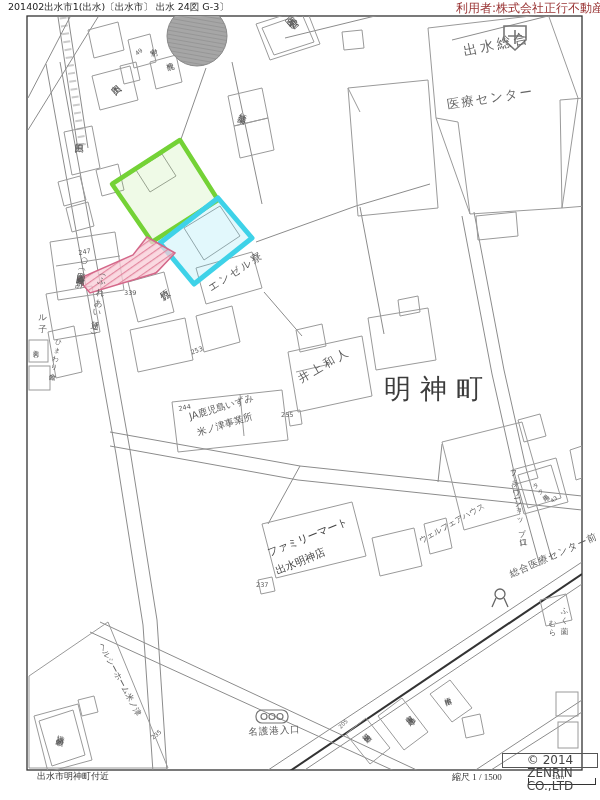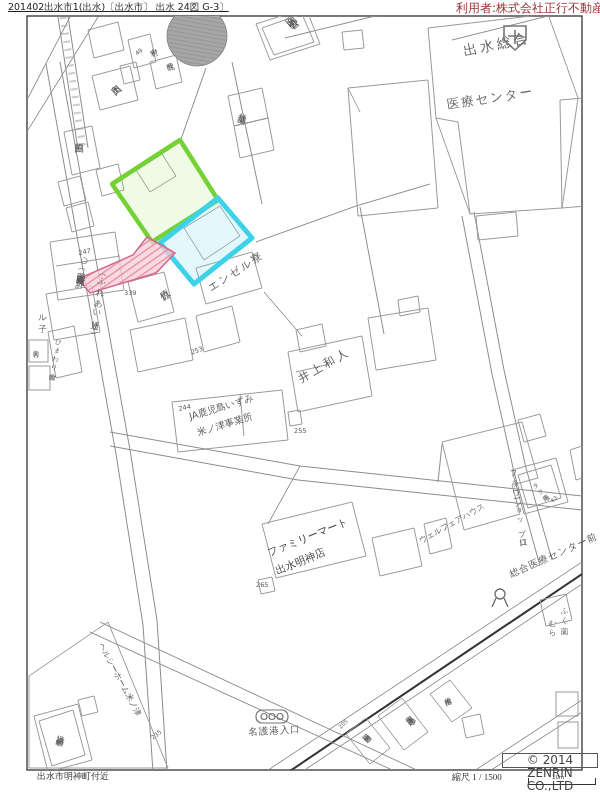--- a/index.html
+++ b/index.html
@@ -14,21 +14,21 @@
             border-bottom:1px solid #333;border-left:1px solid #333;border-right:1px solid #333;z-index:6;}
   .scalebar span{position:absolute;left:22px;top:-4px;font-size:5.5px;color:#333;background:#fff;padding:0 1px;}
   .cpybox{position:absolute;left:502px;top:753px;width:94px;height:13px;border:1px solid #555;
           font-size:12px;color:#444;text-align:center;line-height:13px;z-index:6;}
 </style>
 </head>
 <body>
 
 <div id="stage">
 
-  <div class="hdr lbl" style="left:8px;top:2px;font-size:9.5px;color:#222;text-decoration:underline;">201402出水市1(出水)〔出水市〕 出水 24図 G-3〕</div>
+  <div class="hdr lbl" style="left:8px;top:2px;font-size:9.5px;color:#222;">201402出水市1(出水)〔出水市〕 出水 24図 G-3〕</div>
   <div class="hdr lbl" style="left:456px;top:2px;font-size:12px;color:#993333;">利用者:株式会社正行不動産</div>
 
   <svg width="600" height="800" viewBox="0 0 600 800">
     <defs>
       <clipPath id="mapclip">
           <rect x="27" y="16" width="555" height="754"></rect>
         </clipPath>
       <pattern id="pinkhatch" width="6" height="6" patternUnits="userSpaceOnUse" patternTransform="rotate(55)">
         <rect width="6" height="6" fill="#f8ccd6" opacity="0.75"></rect>
         <line x1="0" y1="0" x2="0" y2="6" stroke="#e2879f" stroke-width="2.4"></line>
@@ -173,28 +173,29 @@
   <div class="lbl v" style="left:74px;top:136px;font-size:9.5px;">原田</div>
   <div class="lbl v" style="left:242px;top:106px;font-size:8.5px;transform:rotate(20deg);">紅葉湯</div>
   <div class="lbl" style="left:78px;top:250px;font-size:6.5px;transform:rotate(-10deg);">247</div>
   <div class="lbl" style="left:124px;top:290px;font-size:6.5px;">339</div>
   <div class="lbl v" style="left:152px;top:288px;height:28px;font-size:10px;transform:rotate(-36deg);">竹原</div>
   <div class="lbl" style="left:206px;top:284px;font-size:10.5px;letter-spacing:2px;transform:rotate(-33deg);">エンゼル寮</div>
   <div class="lbl v" style="left:38px;top:308px;font-size:8.5px;">ル子</div>
   <div class="lbl v" style="left:56px;top:334px;height:60px;font-size:6.5px;transform:rotate(10deg);">ひまわり会館</div>
   <div class="lbl v" style="left:32px;top:344px;font-size:6.5px;">美容</div>
   <div class="lbl" style="left:296px;top:374px;font-size:11.5px;letter-spacing:3px;transform:rotate(-30deg);">井上和人</div>
+  <div class="lbl" style="left:384px;top:374px;font-size:27px;letter-spacing:9px;color:#3c3c3c;">明神町</div>
   <div class="lbl" style="left:178px;top:406px;font-size:6.5px;transform:rotate(-12deg);">244</div>
   <div class="lbl" style="left:188px;top:412px;font-size:9.5px;transform:rotate(-17deg);">JA鹿児島いずみ</div>
   <div class="lbl" style="left:196px;top:428px;font-size:9.5px;transform:rotate(-17deg);">米ノ津事業所</div>
   <div class="lbl" style="left:190px;top:350px;font-size:6.5px;transform:rotate(-20deg);">253</div>
-  <div class="lbl" style="left:294px;top:412px;font-size:6.5px;margin-top:16px;">255</div>
+  <div class="lbl" style="left:281px;top:412px;font-size:6.5px;">255</div>
   <div class="lbl" style="left:266px;top:548px;font-size:10.5px;color:#444;transform:rotate(-22deg);">ファミリーマート</div>
   <div class="lbl" style="left:274px;top:566px;font-size:10.5px;color:#444;transform:rotate(-22deg);">出水明神店</div>
-  <div class="lbl" style="left:256px;top:582px;font-size:6.5px;">265</div>
+  <div class="lbl" style="left:256px;top:582px;font-size:6.5px;">237</div>
   <div class="lbl v" style="left:508px;top:466px;height:36px;font-size:7.5px;transform:rotate(-8deg);">フラワーショップ江口</div>
   <div class="lbl v" style="left:528px;top:482px;height:16px;font-size:6px;transform:rotate(-40deg);">タク馬場</div>
   <div class="lbl" style="left:550px;top:500px;font-size:5.5px;transform:rotate(-40deg);">43</div>
   <div class="lbl" style="left:418px;top:538px;font-size:8px;transform:rotate(-29deg);">ウェルフェアハウス</div>
   <div class="lbl" style="left:508px;top:570px;font-size:9.5px;letter-spacing:1px;transform:rotate(-24deg);">総合医療センター前</div>
   <div class="lbl v" style="left:560px;top:602px;font-size:7.5px;">ふく薗</div>
   <div class="lbl v" style="left:548px;top:614px;font-size:7.5px;">むら</div>
   <div class="lbl" style="left:248px;top:727px;font-size:9.5px;letter-spacing:1px;transform:rotate(-3deg);">名護港入口</div>
   <div class="lbl" style="left:104px;top:642px;font-size:8px;transform:rotate(62deg);">ヘルシーホーム米ノ津</div>
   <div class="lbl" style="left:150px;top:736px;font-size:6px;transform:rotate(-40deg);">235</div>

